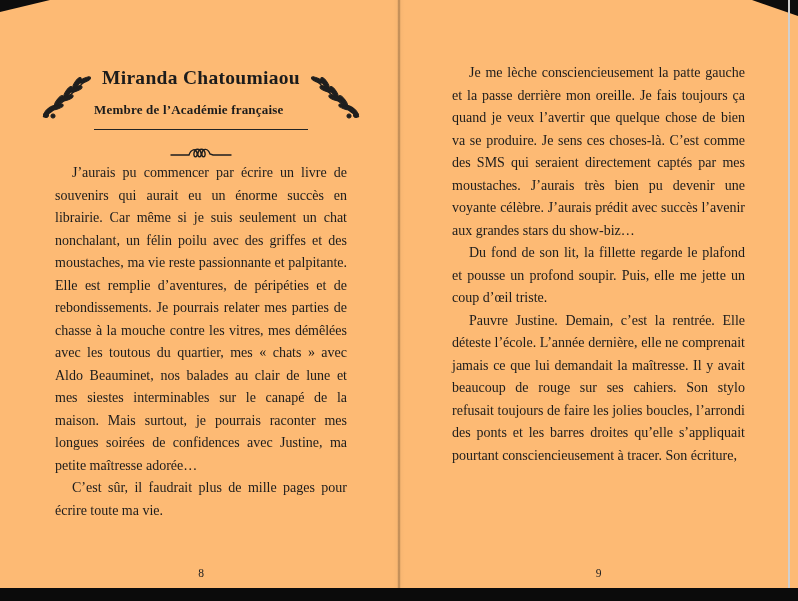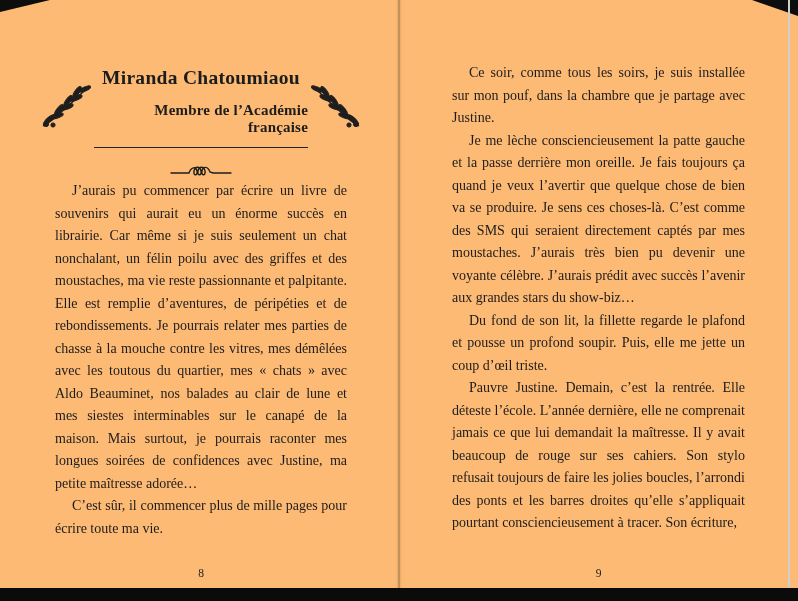--- a/index.html
+++ b/index.html
@@ -30,21 +30,21 @@
   .heading { margin-top: 66px; }
   .title-row { display: flex; align-items: center; justify-content: center; gap: 2px; margin: 0 -20px; }
   .laurel { flex: 0 0 auto; display: block; }
   .laurel.mirror { transform: scaleX(-1); }
   .title-block { width: 214px; }
   .book-title {
     margin: 0; font-size: 19.5px; line-height: 23px; font-weight: 700;
     letter-spacing: 0.3px; text-align: center; font-family: "Liberation Serif", serif;
   }
   .subtitle { margin-top: 11px; font-size: 15px; font-style: italic; text-align: center; }
-  .affiliation { margin-top: 13px; font-size: 15px; font-weight: 700; text-align: right; letter-spacing: 0.2px; }
+  .affiliation { margin-top: 13px; font-size: 13px; font-weight: 700; text-align: left; letter-spacing: 0.2px; }
   .rule { margin-top: 11px; border-top: 1.2px solid #232323; height: 0; }
   .divider { text-align: center; margin-top: 16px; height: 16px; }
 
   .body-text { text-align: justify; font-size: 14px; line-height: 22.5px; }
   .page.left  .body-text { }
   .page.right .body-text { margin-top: 62px; }
   .body-text p {
     margin: 0; text-indent: 17px;
     hyphens: auto; -webkit-hyphens: auto;
   }
@@ -105,28 +105,27 @@
         </span>
       </div>
       <div class="divider">
         <svg width="64" height="16" viewBox="0 0 64 16" aria-hidden="true">
           <path d="M2 9 L20 9 C 22 3, 27 2, 28 7 C 29 12, 24 12, 25 7 C 26 2, 31 2, 32 7 C 33 12, 28 12, 29 7 C 30 2, 35 2, 36 7 C 37 12, 32 12, 33 7 C 34 2, 39 2, 41 8 L 44 9 L 62 9" fill="none" stroke="#1e1e1e" stroke-width="1.4" stroke-linecap="round"></path>
         </svg>
       </div>
     </header>
     <div class="body-text">
       <p>J’aurais pu commencer par écrire un livre de souvenirs qui aurait eu un énorme succès en librairie. Car même si je suis seulement un chat nonchalant, un félin poilu avec des griffes et des moustaches, ma vie reste passionnante et palpitante. Elle est remplie d’aventures, de péripéties et de rebondissements. Je pourrais relater mes parties de chasse à la mouche contre les vitres, mes démêlées avec les toutous du quartier, mes « chats » avec Aldo Beauminet, nos balades au clair de lune et mes siestes interminables sur le canapé de la maison. Mais surtout, je pourrais raconter mes longues soirées de confidences avec Justine, ma petite maîtresse adorée…</p>
-      <p>C’est sûr, il commencer plus de mille pages pour écrire toute ma vie.</p>
+      <p>C’est sûr, il faudrait plus de mille pages pour écrire toute ma vie.</p>
     </div>
     <div class="folio">8</div>
   </div>
 
   <div class="page right">
     <div class="body-text">
-      <p>Ce soir, comme tous les soirs, je suis installée sur mon pouf, dans la chambre que je partage avec Justine.</p>
       <p>Je me lèche consciencieusement la patte gauche et la passe derrière mon oreille. Je fais toujours ça quand je veux l’avertir que quelque chose de bien va se produire. Je sens ces choses-là. C’est comme des SMS qui seraient directement captés par mes moustaches. J’aurais très bien pu devenir une voyante célèbre. J’aurais prédit avec succès l’avenir aux grandes stars du show-biz…</p>
       <p>Du fond de son lit, la fillette regarde le plafond et pousse un profond soupir. Puis, elle me jette un coup d’œil triste.</p>
       <p>Pauvre Justine. Demain, c’est la rentrée. Elle déteste l’école. L’année dernière, elle ne comprenait jamais ce que lui demandait la maîtresse. Il y avait beaucoup de rouge sur ses cahiers. Son stylo refusait toujours de faire les jolies boucles, l’arrondi des ponts et les barres droites qu’elle s’appliquait pourtant consciencieusement à tracer. Son écriture,</p>
     </div>
     <div class="folio">9</div>
   </div>
 
 </div>
 
 </body></html>

